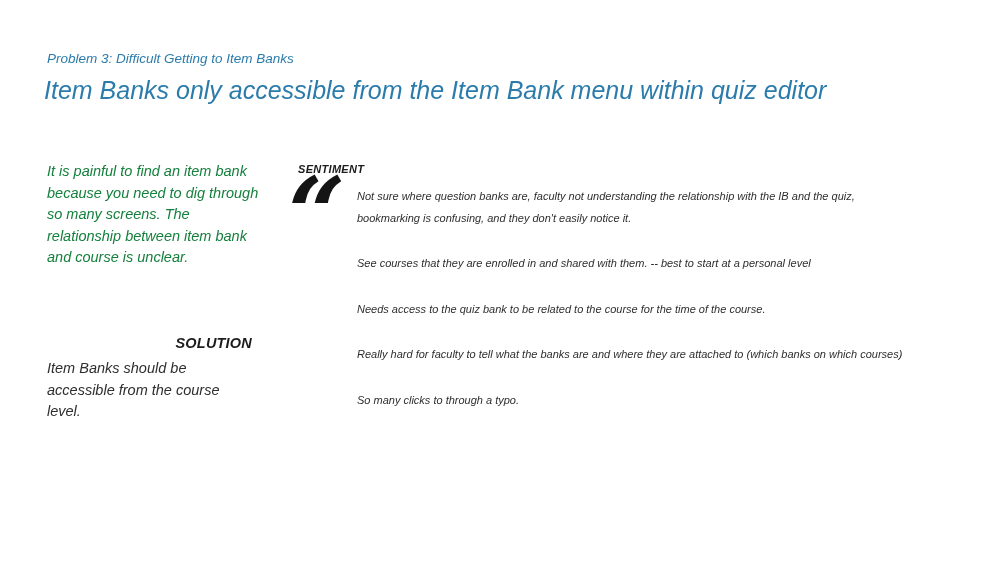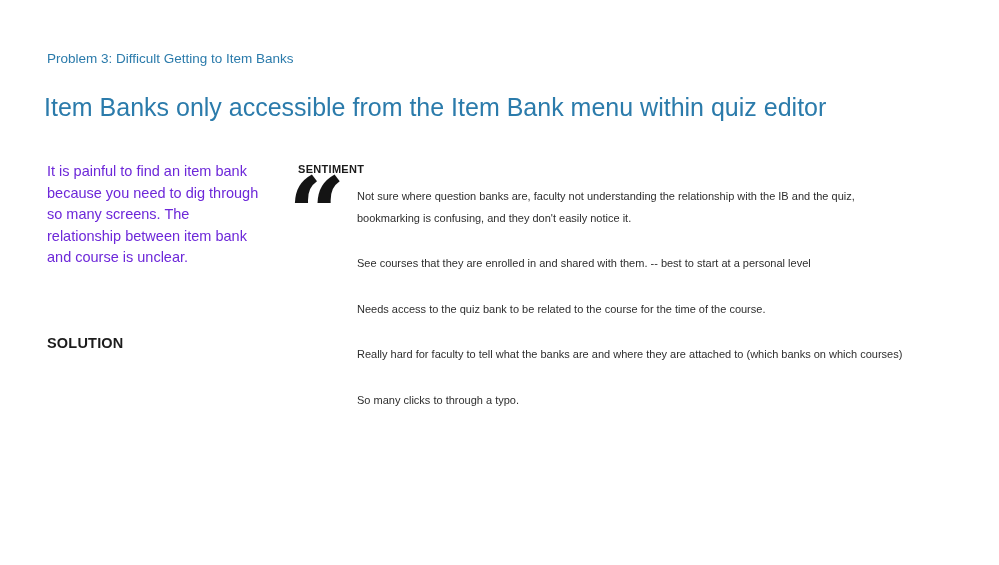--- a/index.html
+++ b/index.html
@@ -8,63 +8,65 @@
     background: #ffffff;
   }
   .slide {
     position: relative;
     width: 999px;
     height: 450px;
     background: #ffffff;
     overflow: hidden;
     font-family: "Liberation Sans", "DejaVu Sans", sans-serif;
     color: #2e2e2e;
+    font-style: italic;
   }
   .eyebrow {
     position: absolute;
     left: 47px;
     top: 51px;
     font-size: 13.5px;
     line-height: 16px;
     color: #2b7bab;
     font-weight: 400;
   }
   .title {
     position: absolute;
     left: 44px;
-    top: 75px;
+    top: 58px;
     font-size: 25px;
     line-height: 30px;
     color: #2b7bab;
     font-weight: 400;
     white-space: nowrap;
   }
   .left-col {
     position: absolute;
     left: 47px;
     top: 161px;
     width: 212px;
   }
   .problem-text {
     font-size: 14.5px;
     line-height: 21.5px;
-    color: #6d28d9;
+    color: #15803d;
   }
   .solution-block {
     position: absolute;
     left: 47px;
     top: 335px;
     width: 205px;
   }
   .solution-heading {
     font-size: 14.5px;
     font-weight: 700;
     color: #1c1c1c;
     letter-spacing: 0.2px;
     margin: 0 0 7px 0;
+    text-align: right;
   }
   .solution-text {
     font-size: 14.5px;
     line-height: 21.5px;
     color: #2e2e2e;
   }
   .sentiment-heading {
     position: absolute;
     left: 298px;
     top: 163px;
@@ -106,20 +108,21 @@
   <div class="eyebrow">Problem 3: Difficult Getting to Item Banks</div>
 
   <h1 class="title">Item Banks only accessible from the Item Bank menu within quiz editor</h1>
 
   <div class="left-col">
     <div class="problem-text">It is painful to find an item bank because you need to dig through so many screens. The relationship between item bank and course is unclear.</div>
   </div>
 
   <div class="solution-block">
     <div class="solution-heading">SOLUTION</div>
+    <div class="solution-text">Item Banks should be accessible from the course level.</div>
   </div>
 
   <div class="sentiment-heading">SENTIMENT</div>
 
   <div class="quote-glyph">“</div>
 
   <div class="quotes">
 
       <p>Not sure where question banks are, faculty not understanding the relationship with the IB and the quiz, bookmarking is confusing, and they don't easily notice it.</p>
 

